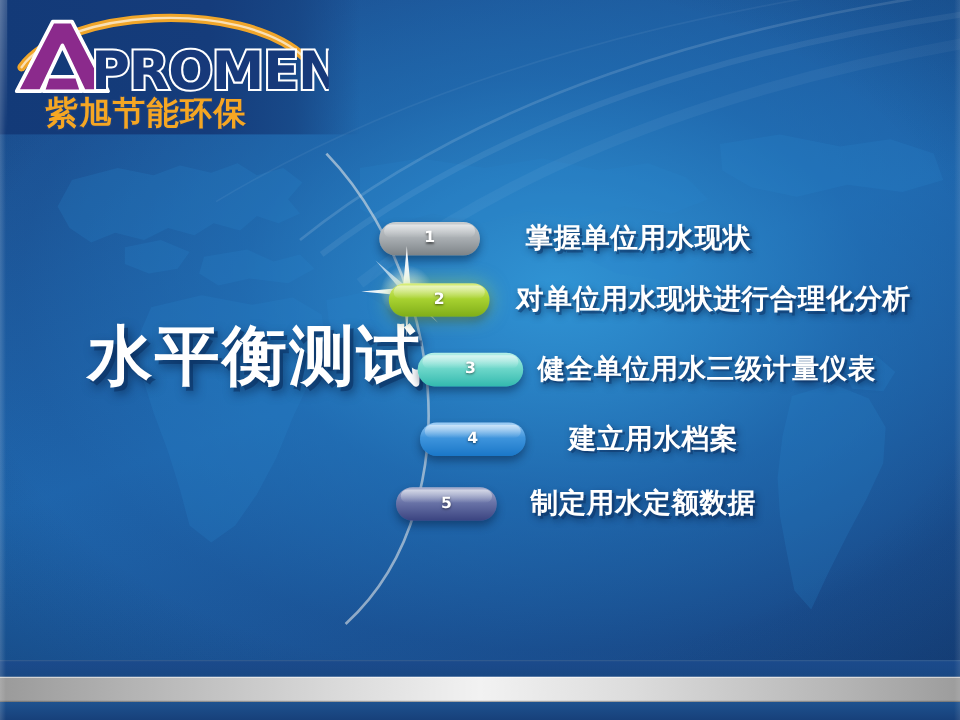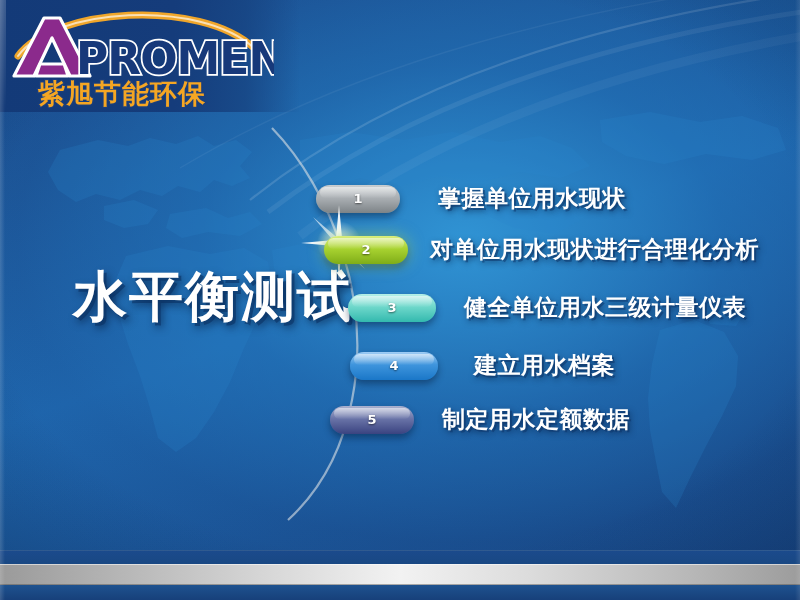--- a/index.html
+++ b/index.html
@@ -215,21 +215,21 @@
       <div class="pill" style="width:84px;height:28px;background:linear-gradient(180deg,#d9ee7d 0%,#a9d331 45%,#7fad18 100%);box-shadow:0 0 16px rgba(180,230,90,.55),0 4px 7px rgba(4,24,55,.45);">
         <span class="num">2</span>
       </div>
       <div class="label" style="margin-left:22px;">对单位用水现状进行合理化分析</div>
     </div>
 
     <div class="item" style="left:348px;top:292px;">
       <div class="pill" style="width:88px;height:28px;background:linear-gradient(180deg,#b5efe7 0%,#6fd8cb 45%,#33b9ae 100%);">
         <span class="num">3</span>
       </div>
-      <div class="label" style="margin-left:28px;">健全单位用水三级计量仪表</div>
+      <div class="label" style="margin-left:12px;">健全单位用水三级计量仪表</div>
     </div>
 
     <div class="item" style="left:350px;top:350px;">
       <div class="pill" style="width:88px;height:28px;background:linear-gradient(180deg,#9fcdf5 0%,#3f95dd 45%,#1a77c8 100%);">
         <span class="num">4</span>
       </div>
       <div class="label" style="margin-left:36px;">建立用水档案</div>
     </div>
 
     <div class="item" style="left:330px;top:404px;">

